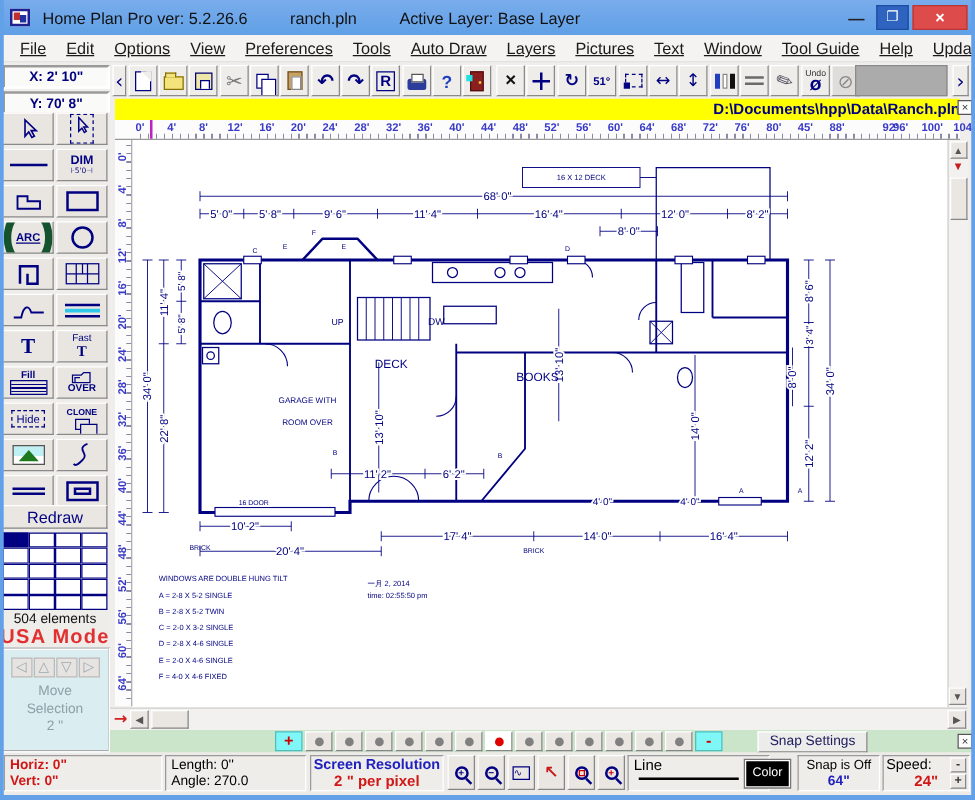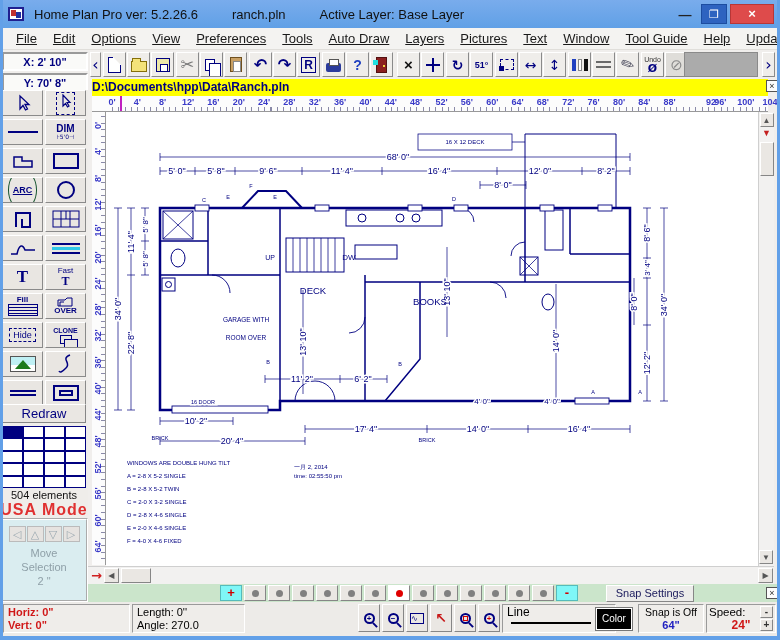--- a/index.html
+++ b/index.html
@@ -49,21 +49,21 @@
   .ic-selbox::after{content:"";position:absolute;left:-2px;bottom:-2px;width:5px;height:5px;background:#000080;}
   .ic-cols{display:flex;gap:2px;align-items:center;}
   .ic-cols i{width:4px;height:12px;display:block;}
   .ic-hlines i{display:block;width:15px;height:2px;background:#6a6a6a;margin:3px 0;}
   .ic-move{width:14px;height:14px;position:relative;}
   .ic-move::before{content:"";position:absolute;left:0;top:6px;width:14px;height:2px;background:#000080;}
   .ic-move::after{content:"";position:absolute;left:6px;top:0;width:2px;height:14px;background:#000080;}
   .stack2{display:flex;flex-direction:column;align-items:center;line-height:1;}
   #tb-gray{left:684px;top:52px;width:74px;height:25px;background:#ABABAB;border:1px solid #8a8a8a;}
   
-  #filebar{left:92px;top:79px;width:676px;height:17px;background:#FFFF00;color:#000080;font-weight:bold;font-size:12px;text-align:left;line-height:16px;}
+  #filebar{left:92px;top:79px;width:676px;height:17px;background:#FFFF00;color:#000080;font-weight:bold;font-size:12px;text-align:right;line-height:16px;}
   #filebar-close{left:766px;top:80px;width:12px;height:12px;background:#FCFCFC;border:1px solid #555;font-size:9px;line-height:10px;text-align:center;color:#333;}
   #hruler{left:92px;top:96px;width:676px;height:16px;background:#FCFCFC;border-bottom:1px solid #999;
     background-image:repeating-linear-gradient(90deg,#8a8aa8 0 1px,transparent 1px 6.34px);
     background-size:660px 4px;background-repeat:no-repeat;background-position:20px 100%;}
   .hlab{position:absolute;top:1px;width:26px;text-align:center;font-size:9px;font-weight:bold;color:#3A3AC8;}
   #hcaret{position:absolute;left:28px;top:0;width:2px;height:15px;background:#C020C0;}
   #vruler{left:92px;top:112px;width:14px;height:453px;background:#FCFCFC;border-right:1px solid #999;overflow:hidden;
     background-image:repeating-linear-gradient(180deg,#8a8aa8 0 1px,transparent 1px 6.6px);
     background-size:4px 447px;background-repeat:no-repeat;background-position:100% 4px;}
   .vlab{position:absolute;left:-8px;width:28px;height:11px;text-align:center;font-size:9px;font-weight:bold;color:#3A3AC8;transform:rotate(-90deg);}
@@ -101,21 +101,21 @@
   .mag .rdot{color:#D00000;}
   #colorbtn{position:absolute;left:596px;top:6px;width:36px;height:22px;background:#000;color:#FFF;font-size:10px;text-align:center;line-height:20px;border:1px solid #FFF;outline:1px solid #777;}
   .tinybtn{position:absolute;right:2px;width:13px;height:12px;font-size:10px;line-height:10px;text-align:center;font-weight:bold;color:#333;}
   
   #sidebar{left:0;top:90px;width:88px;height:512px;background:#EFEDEA;}
   .tool{position:absolute;width:41px;height:26px;display:flex;align-items:center;justify-content:center;border-top:1px solid #FFF;border-left:1px solid #FFF;border-right:1px solid #8a8a8a;border-bottom:1px solid #8a8a8a;background:#E9E6E2;color:#000080;overflow:hidden;}
   .tc1{left:2px;} .tc2{left:45px;}
   .ic-line{width:30px;height:2px;background:#000080;}
   .ic-rect{width:26px;height:16px;border:2px solid #000080;}
   .ic-circ{width:18px;height:18px;border:2px solid #000080;border-radius:50%;}
-  .ic-arc{font-size:9px;font-weight:bold;border:1px solid #14532d;border-radius:50%;padding:14px 4px;text-decoration:underline;}
+  .ic-arc{font-size:9px;font-weight:bold;border:6px solid #14532d;border-radius:50%;padding:14px 4px;text-decoration:underline;}
   .ic-ins{display:flex;flex-direction:column;gap:2px;}
   .ic-ins i{display:block;width:28px;height:2px;background:#000080;}
   .ic-ins .cy{background:#30C8E8;height:3px;}
   .ic-pic{width:26px;height:16px;border:1px solid #555;background:
      linear-gradient(180deg,#BFF0F4 0 55%,#FFF 55% 100%);position:relative;}
   .ic-pic::after{content:"";position:absolute;left:4px;bottom:2px;border-left:8px solid transparent;border-right:8px solid transparent;border-bottom:9px solid #1C7A1C;}
   .ic-dline i{display:block;width:26px;height:2px;background:#000080;margin:2px 0;}
   .ic-drect{width:26px;height:16px;border:2px solid #000080;display:flex;align-items:center;justify-content:center;}
   .ic-drect i{width:14px;height:6px;border:2px solid #000080;display:block;}
   .ic-hide{border:1px dashed #000080;font-size:9px;padding:1px 3px;}
@@ -279,21 +279,21 @@
       <span class="hlab" style="left: 285.85px;">44'</span>
       <span class="hlab" style="left: 311.2px;">48'</span>
       <span class="hlab" style="left: 336.55px;">52'</span>
       <span class="hlab" style="left: 361.9px;">56'</span>
       <span class="hlab" style="left: 387.25px;">60'</span>
       <span class="hlab" style="left: 412.6px;">64'</span>
       <span class="hlab" style="left: 437.95px;">68'</span>
       <span class="hlab" style="left: 463.3px;">72'</span>
       <span class="hlab" style="left: 488.65px;">76'</span>
       <span class="hlab" style="left: 514px;">80'</span>
-      <span class="hlab" style="left: 539.35px;">84'</span>
+      <span class="hlab" style="left: 539.35px;">45'</span>
       <span class="hlab" style="left: 564.7px;">88'</span>
       <span class="hlab" style="left: 590.05px; margin-left: 17px;">92'</span>
       <span class="hlab" style="left: 615.4px;">96'</span>
       <span class="hlab" style="left: 640.75px;">100'</span>
       <span class="hlab" style="left: 666.1px;">104'</span>
     </div>
   <div id="vruler" class="abs">
       <span class="vlab" style="top: 8px;">0'</span>
       <span class="vlab" style="top: 34.3px;">4'</span>
       <span class="vlab" style="top: 60.6px;">8'</span>
@@ -504,20 +504,24 @@
 
   <div id="statusbar" class="abs">
     <div class="spanel" style="left:3px;width:127px;">
       <div class="red" style="font-weight:bold;">Horiz: 0"</div>
       <div class="red" style="font-weight:bold;">Vert:  0"</div>
     </div>
     <div class="spanel" style="left:132px;width:113px;">
       <div>Length:  0''</div>
       <div>Angle:  270.0</div>
     </div>
+    <div class="spanel" style="left:248px;width:107px;text-align:center;padding:1px 0;">
+      <div class="blue" style="font-size:11.5px;font-weight:bold;">Screen Resolution</div>
+      <div class="red" style="font-size:12px;font-weight:bold;">2 " per pixel</div>
+    </div>
     <div class="zbtn raised" style="left:358px;">
         <span class="mag">+</span>
       </div>
     <div class="zbtn raised" style="left:382px;">
         <span class="mag">−</span>
       </div>
     <div class="zbtn raised" style="left:406px;">
         <span style="width:14px;height:11px;border:1px solid #000080;font-size:8px;color:#000080;line-height:9px;">∿</span>
       </div>
     <div class="zbtn raised" style="left:430px;">

